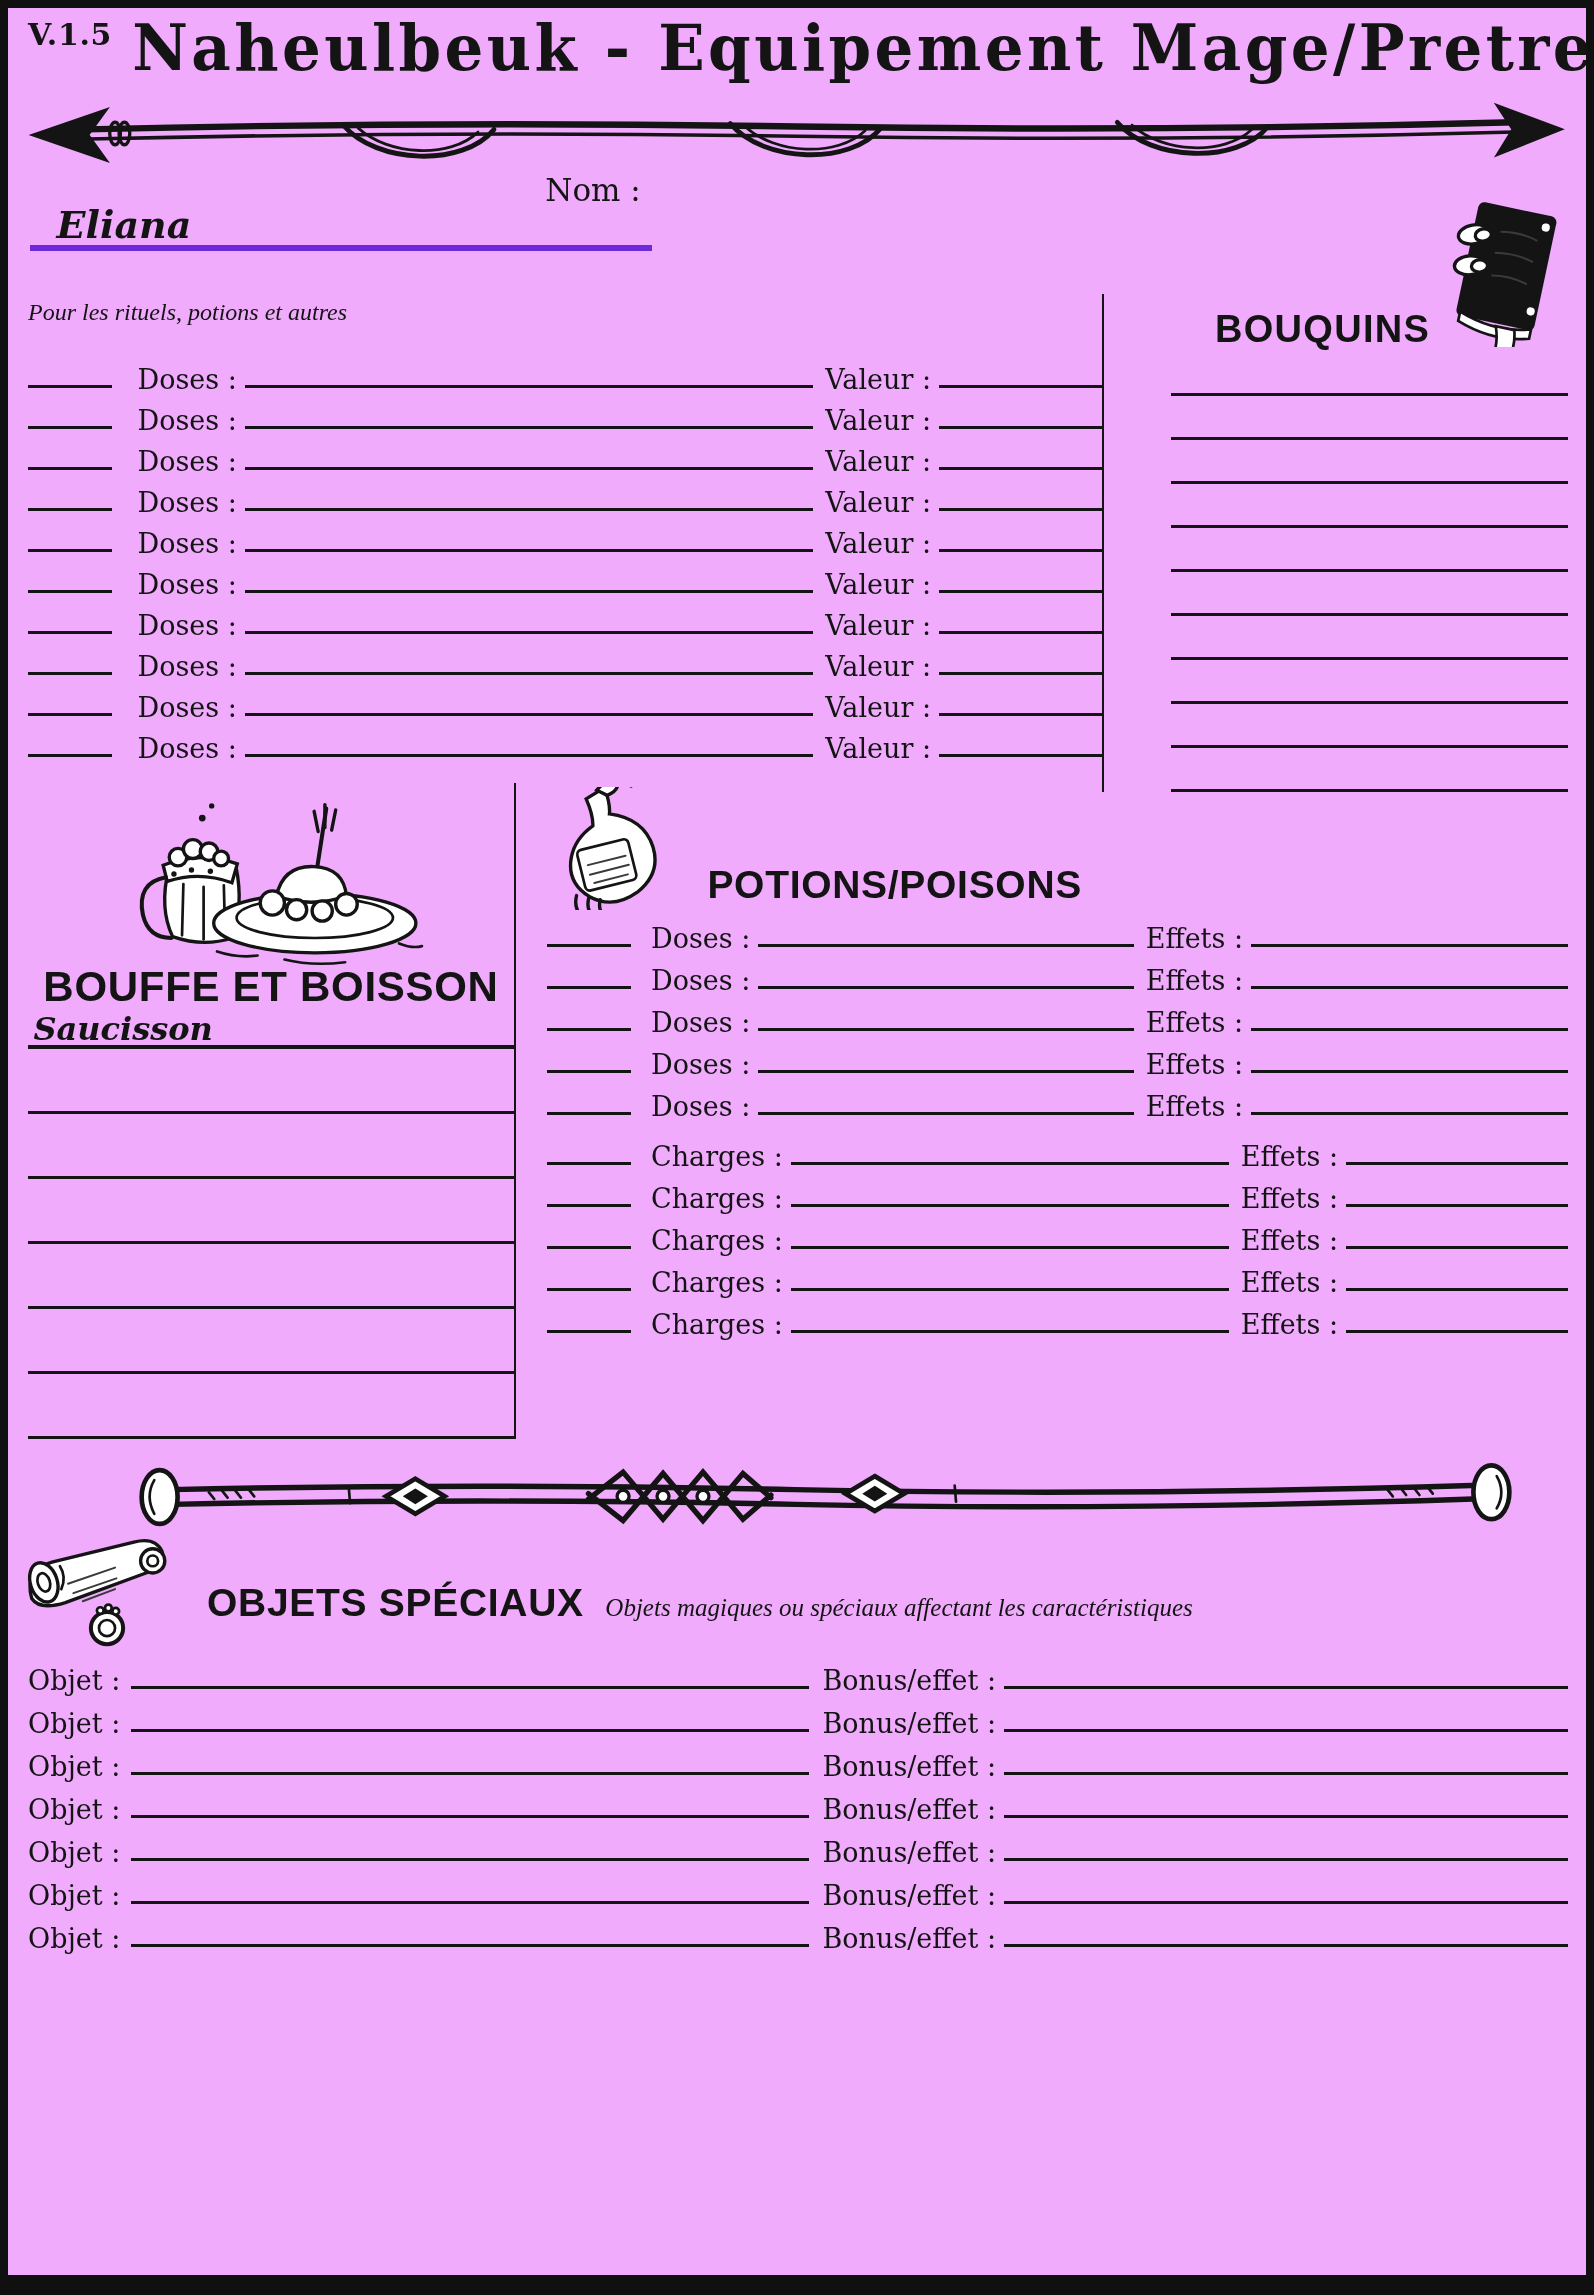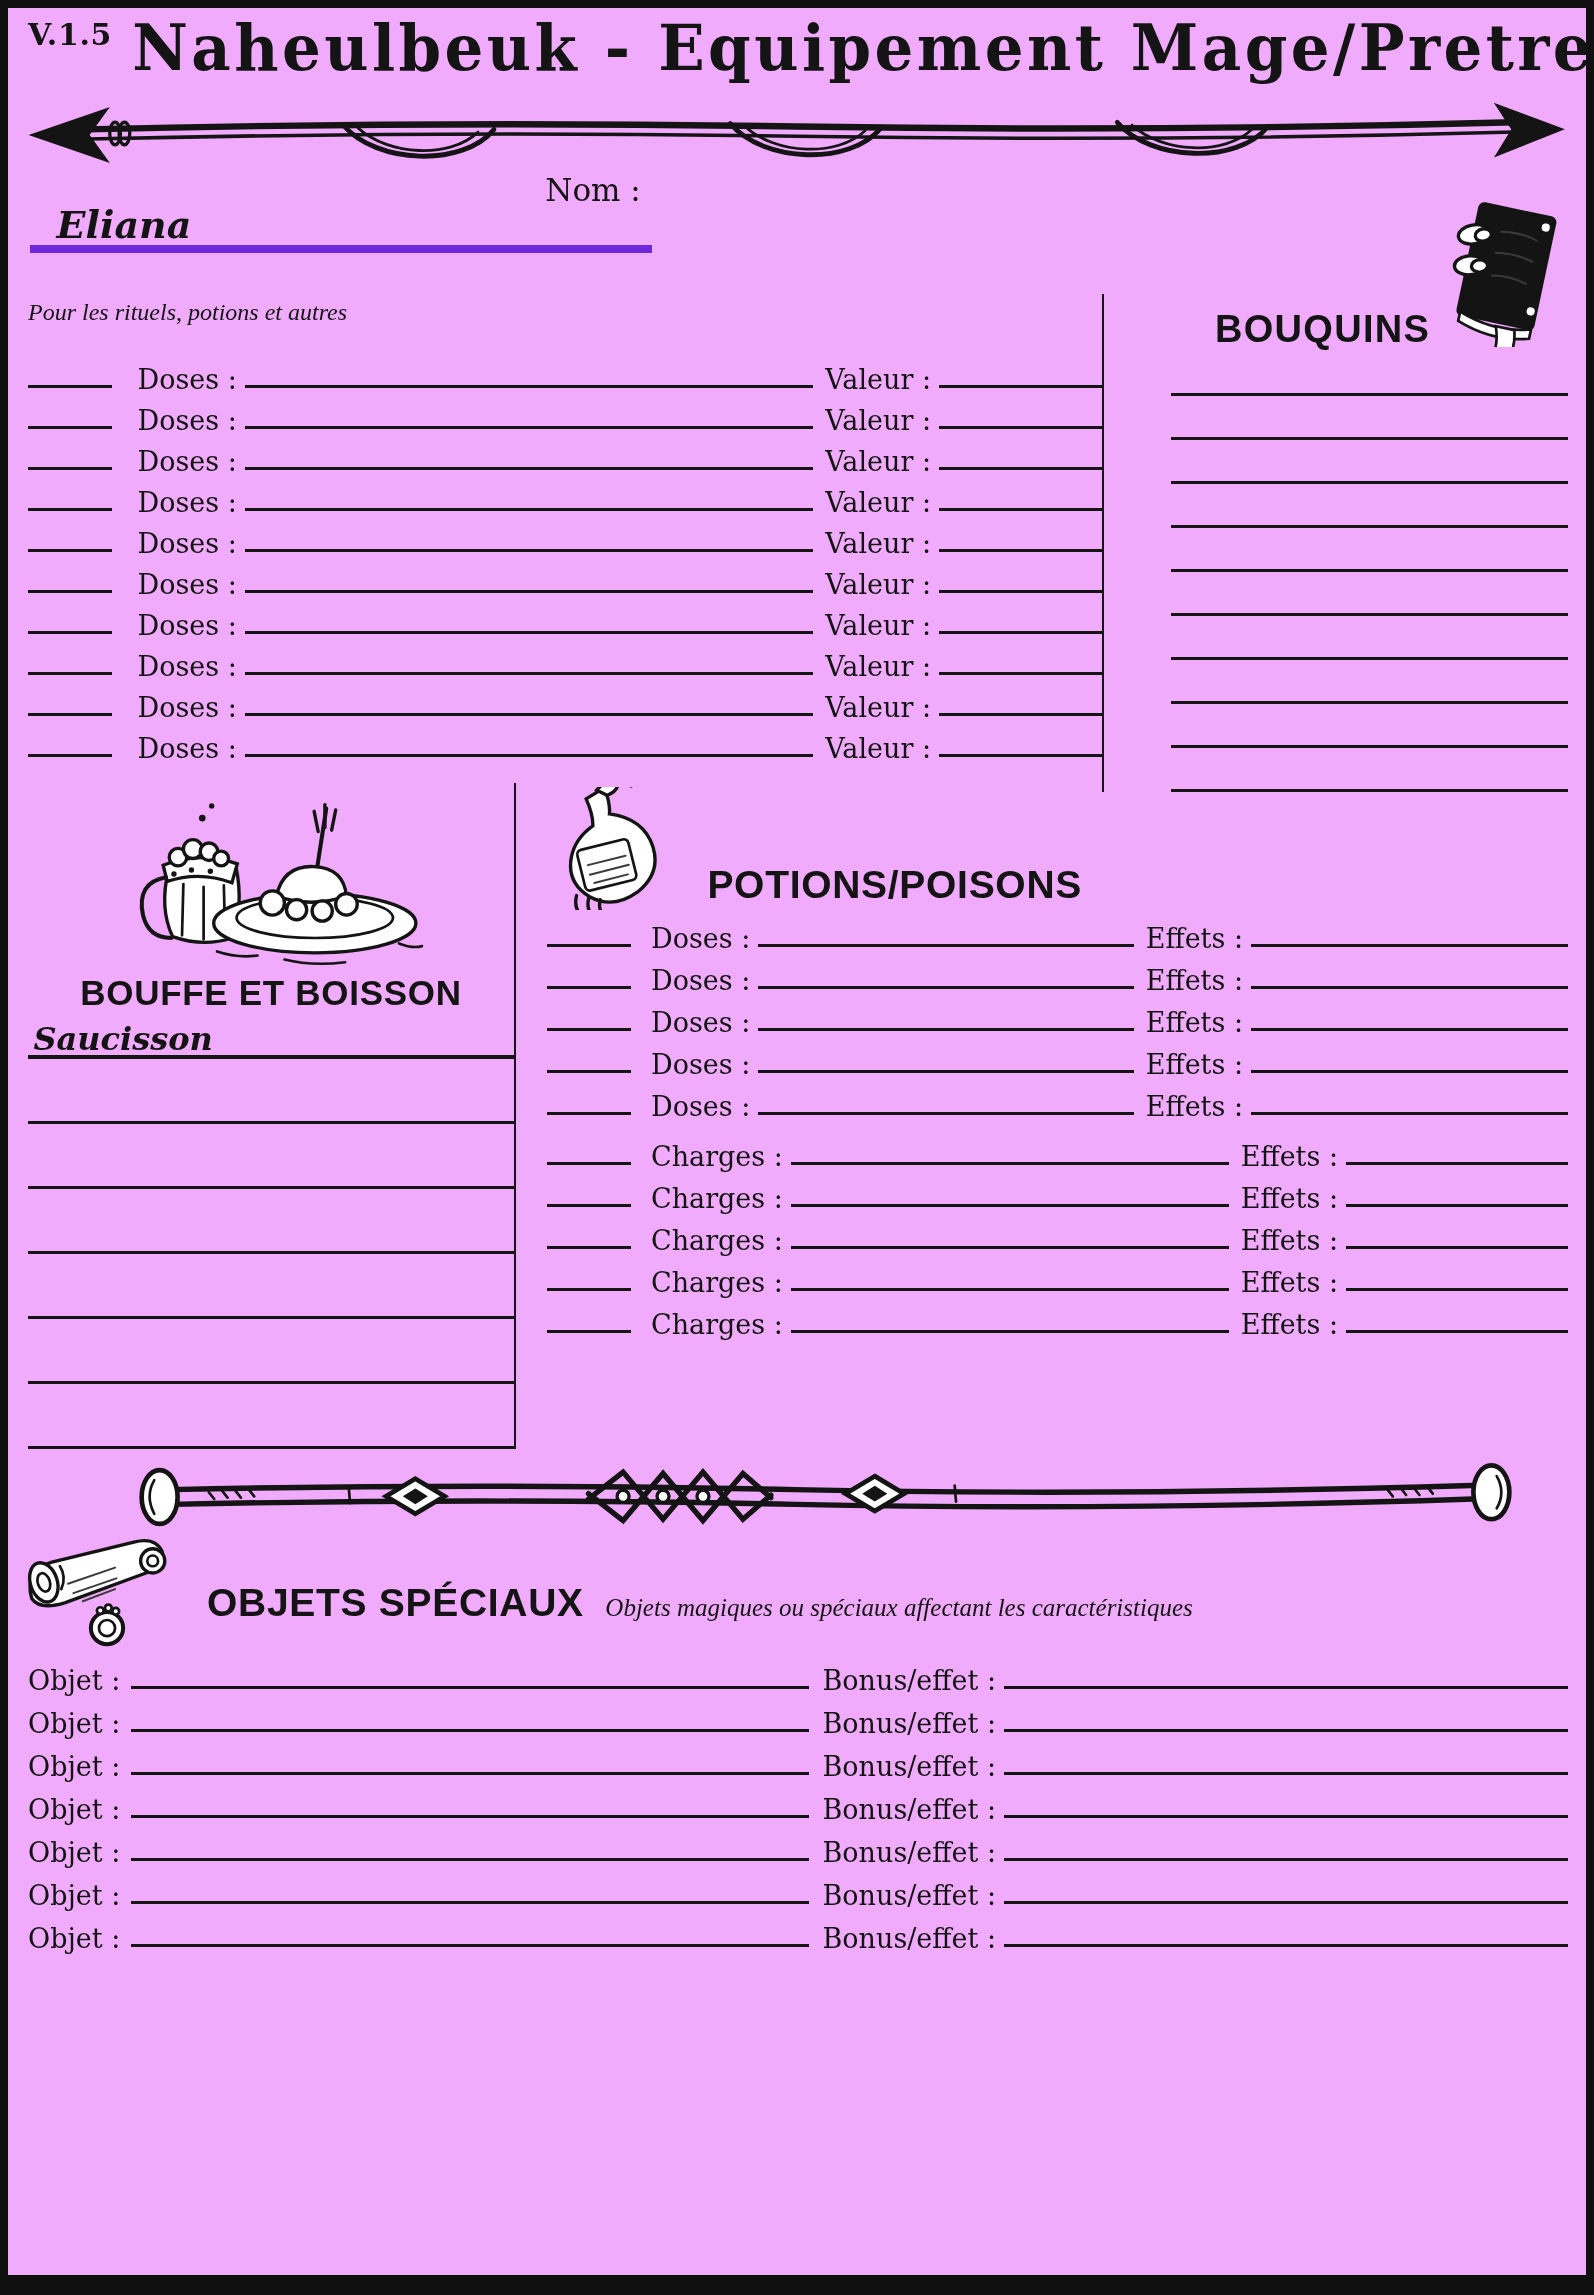--- a/index.html
+++ b/index.html
@@ -18,21 +18,21 @@
   .sheet-title{font-size:61px;font-weight:700;letter-spacing:3.4px;line-height:1.05;white-space:nowrap;transform:scaleY(1.04);transform-origin:top left;}
 
   
   .divider-spear{position:absolute;top:89px;left:15px;right:15px;height:73px;}
   .divider-staff{position:absolute;top:1452px;left:121px;right:64px;height:74px;}
   .divider-spear svg,.divider-staff svg{width:100%;height:100%;}
 
   
   .nom-row{position:absolute;top:167px;left:21.6px;display:flex;align-items:flex-end;flex-direction:column;}
   .nom-label{font-size:31px;line-height:1;margin-right:10.8px;}
-  .nom-value{width:595px;border-bottom:8px solid #6d28d9;font-size:38px;font-style:italic;font-weight:700;padding:0 0 1.3px 27px;line-height:1;}
+  .nom-value{width:595px;border-bottom:6px solid #6d28d9;font-size:38px;font-style:italic;font-weight:700;padding:0 0 1.3px 27px;line-height:1;}
 
   
   .sec-top{position:absolute;top:286px;left:20px;right:18px;display:flex;}
   .sec-top-left{width:1074px;}
   .ing-header{display:flex;align-items:baseline;gap:17.5px;height:58px;padding-top:5.4px;box-sizing:border-box;}
   .ing-title{font-size:36px;letter-spacing:0.7px;}
   .ing-sub{font-size:24px;}
   .ing-row{height:41px;display:flex;align-items:flex-end;}
   .ing-row .stub{width:84px;margin-right:25.6px;}
   .row-lbl{font-size:27px;line-height:.95;margin-right:8px;white-space:nowrap;}
@@ -43,21 +43,21 @@
   .sec-top-right{flex:1;border-left:2.7px solid #141414;padding-left:67px;position:relative;}
   .bq-header{height:58px;display:flex;align-items:flex-end;padding-left:44px;box-sizing:border-box;}
   .bq-title{font-size:38px;letter-spacing:1.3px;margin-bottom:1.3px;}
   .bq-line{height:41px;border-bottom:3.4px solid #141414;}
   .book-art{position:absolute;top:-101px;right:2.7px;width:119px;height:154px;}
 
   
   .sec-mid{position:absolute;top:775px;left:20px;right:18px;display:flex;}
   .mid-left{width:486px;}
   .food-art{width:310px;height:174px;margin:0 auto;display:block;}
-  .bouffe-header{text-align:center;font-size:35px;margin-top:16px;height:39px;letter-spacing:0.7px;}
+  .bouffe-header{text-align:center;font-size:42px;margin-top:6px;height:39px;letter-spacing:0.7px;}
   .sauc-line{height:43px;border-bottom:4px solid #141414;display:flex;align-items:flex-end;font-size:32px;font-style:italic;font-weight:700;padding-left:5.4px;line-height:1;}
   .bf-line{height:62px;border-bottom:3.4px solid #141414;}
 
   .mid-right{flex:1;border-left:2.7px solid #141414;padding-left:31px;}
   .potions-header{display:flex;align-items:flex-end;height:127px;}
   .potion-art{width:159px;height:123px;margin:-12px 10.8px 0 -9.4px;flex:none;}
   .potions-title{font-size:39px;margin-bottom:2.7px;letter-spacing:0.7px;}
   .pot-row,.bag-row{height:42px;display:flex;align-items:flex-end;}
   .pot-row .stub,.bag-row .stub{width:84px;margin-right:20px;}
   .pot-row .main,.bag-row .main{flex:1;}

